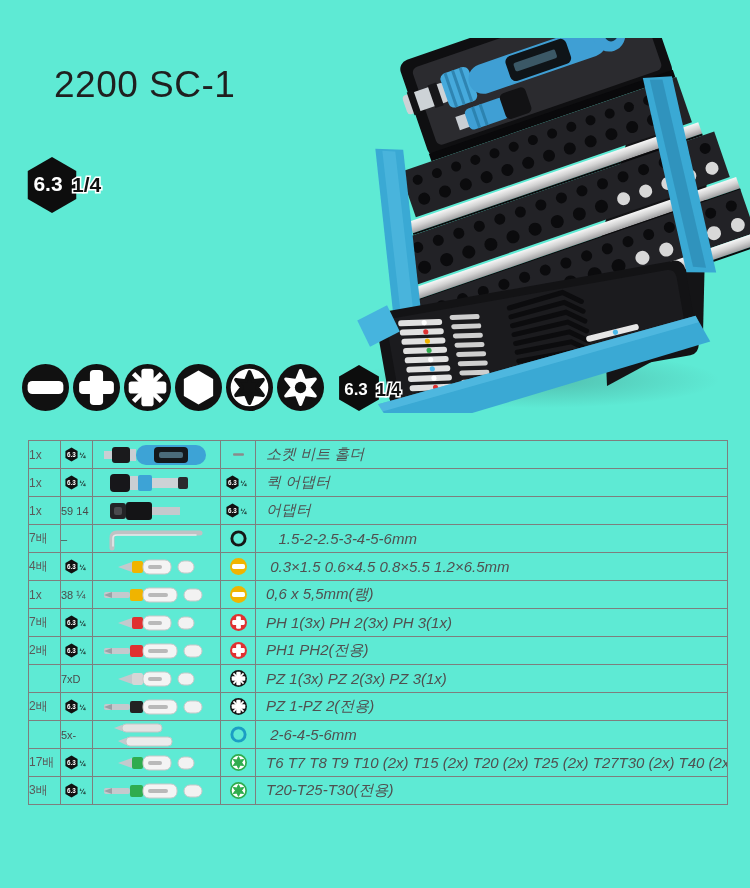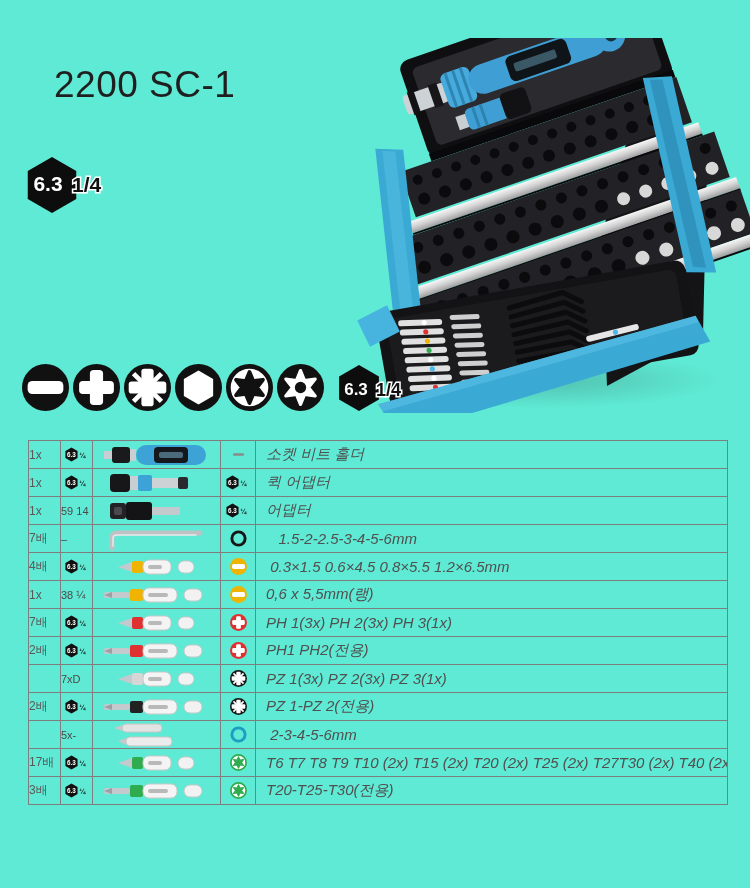--- a/index.html
+++ b/index.html
@@ -538,21 +538,21 @@
               <path d="M18 6 L26 3 L26 9 Z" fill="#c4c9cd"></path>
               <rect x="30" y="15" width="46" height="9" rx="4" fill="#ececec" stroke="#c6c6c6" stroke-width="1"></rect>
               <path d="M22 19 L30 16 L30 23 Z" fill="#c4c9cd"></path>
             </svg>
           </td>
           <td class="sym">
             <svg width="17" height="17" viewBox="0 0 17 17">
               <circle cx="8.5" cy="8.5" r="6.63" fill="none" stroke="#1b9ec4" stroke-width="2.89"></circle>
             </svg>
           </td>
-          <td class="desc"> 2-3-4-5-6mm</td>
+          <td class="desc"> 2-6-4-5-6mm</td>
         </tr>
         <tr>
           <td class="qty">17배</td>
           <td class="sub">
             <svg width="25.5" height="15" viewBox="0 0 25.5 15">
               <polygon points="7.50,0.50 13.56,4.00 13.56,11.00 7.50,14.50 1.44,11.00 1.44,4.00" fill="#111111"></polygon>
               <text x="7.5" y="9.9" font-size="6.3" font-weight="bold" fill="#ffffff" text-anchor="middle" font-family="&quot;Liberation Sans&quot;,sans-serif">6.3</text>
               <text x="15.600000000000001" y="10.5" font-size="6.9" font-weight="bold" fill="#111111" font-family="&quot;Liberation Sans&quot;,sans-serif">¼</text>
             </svg>
           </td>

